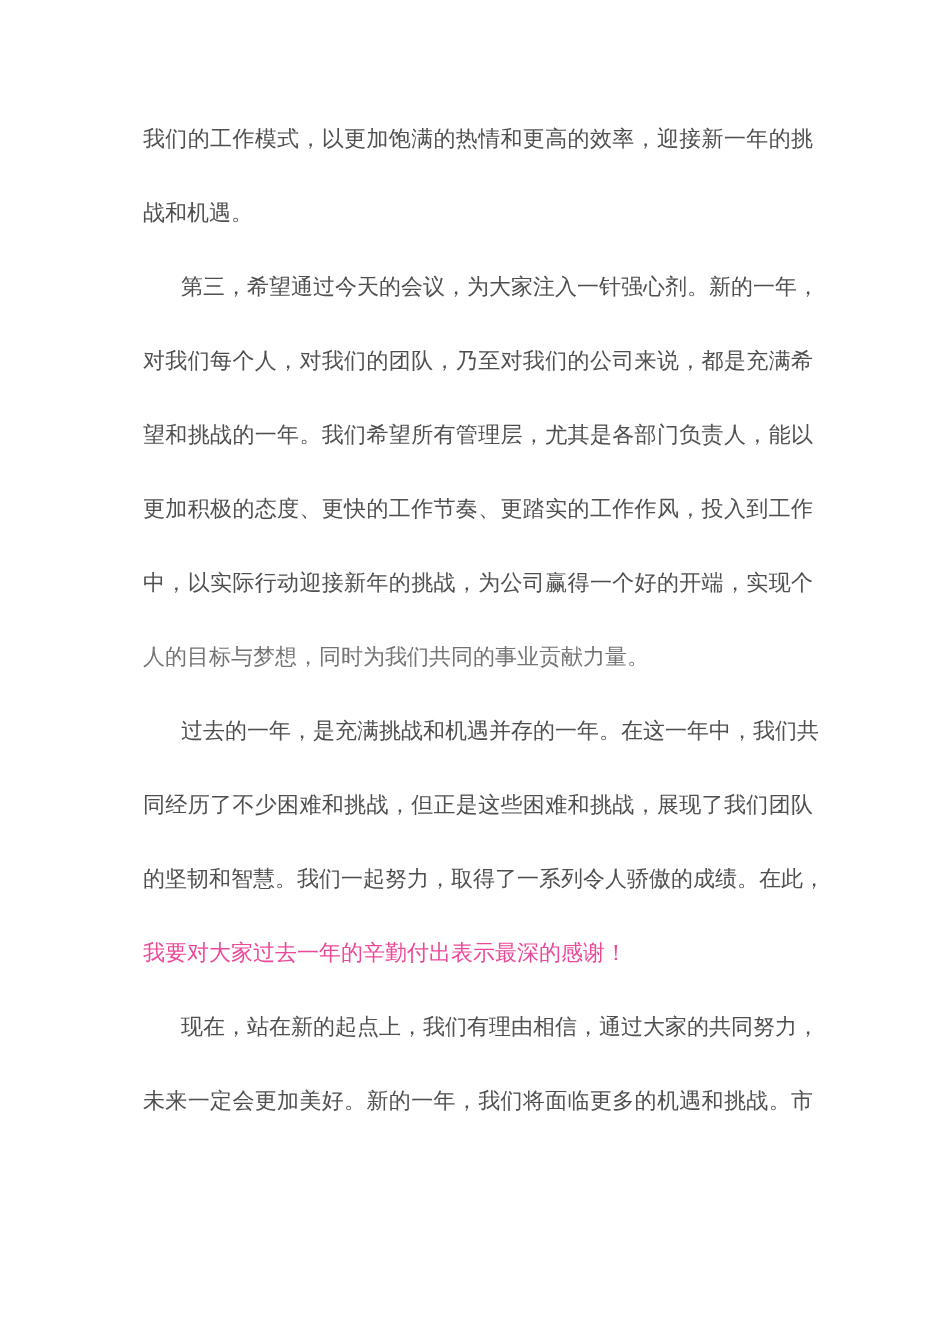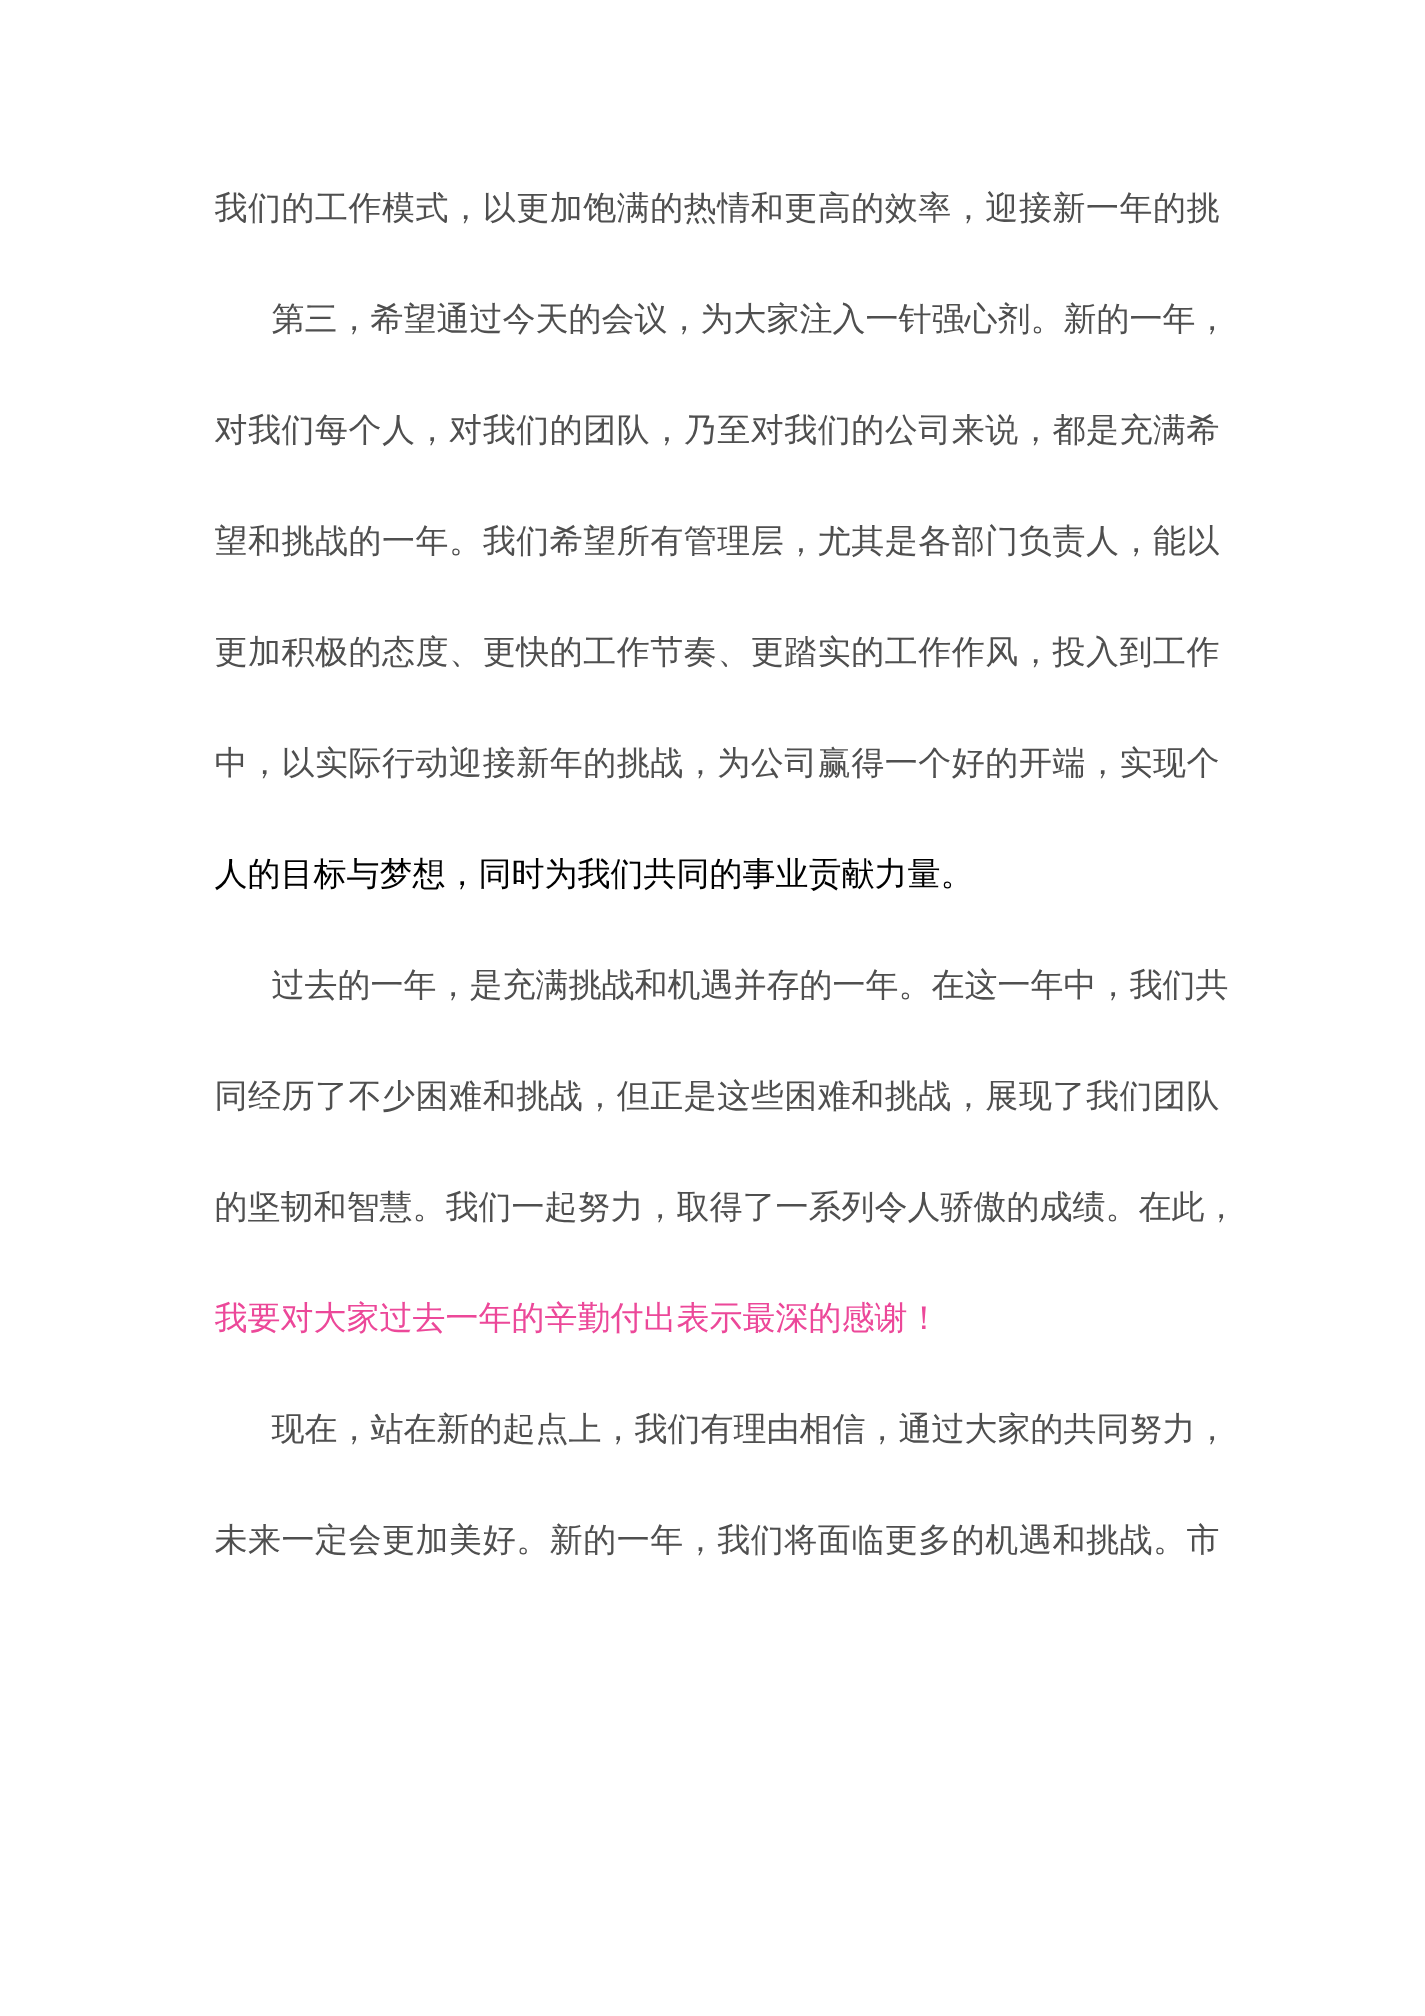--- a/index.html
+++ b/index.html
@@ -78,20 +78,21 @@
         <span>率</span>
         <span>，</span>
         <span>迎</span>
         <span>接</span>
         <span>新</span>
         <span>一</span>
         <span>年</span>
         <span>的</span>
         <span>挑</span>
       </div>
+      <div class="line" style="color: rgb(79, 79, 79);">战和机遇。</div>
       <div class="line indent flush" style="color: rgb(79, 79, 79);">
         <span>第</span>
         <span>三</span>
         <span>，</span>
         <span>希</span>
         <span>望</span>
         <span>通</span>
         <span>过</span>
         <span>今</span>
         <span>天</span>
@@ -237,21 +238,21 @@
         <span>个</span>
         <span>好</span>
         <span>的</span>
         <span>开</span>
         <span>端</span>
         <span>，</span>
         <span>实</span>
         <span>现</span>
         <span>个</span>
       </div>
-      <div class="line" style="color: #000000;">人的目标与梦想，同时为我们共同的事业贡献力量。</div>
+      <div class="line" style="color: #737373;">人的目标与梦想，同时为我们共同的事业贡献力量。</div>
       <div class="line indent flush" style="color: rgb(79, 79, 79);">
         <span>过</span>
         <span>去</span>
         <span>的</span>
         <span>一</span>
         <span>年</span>
         <span>，</span>
         <span>是</span>
         <span>充</span>
         <span>满</span>

